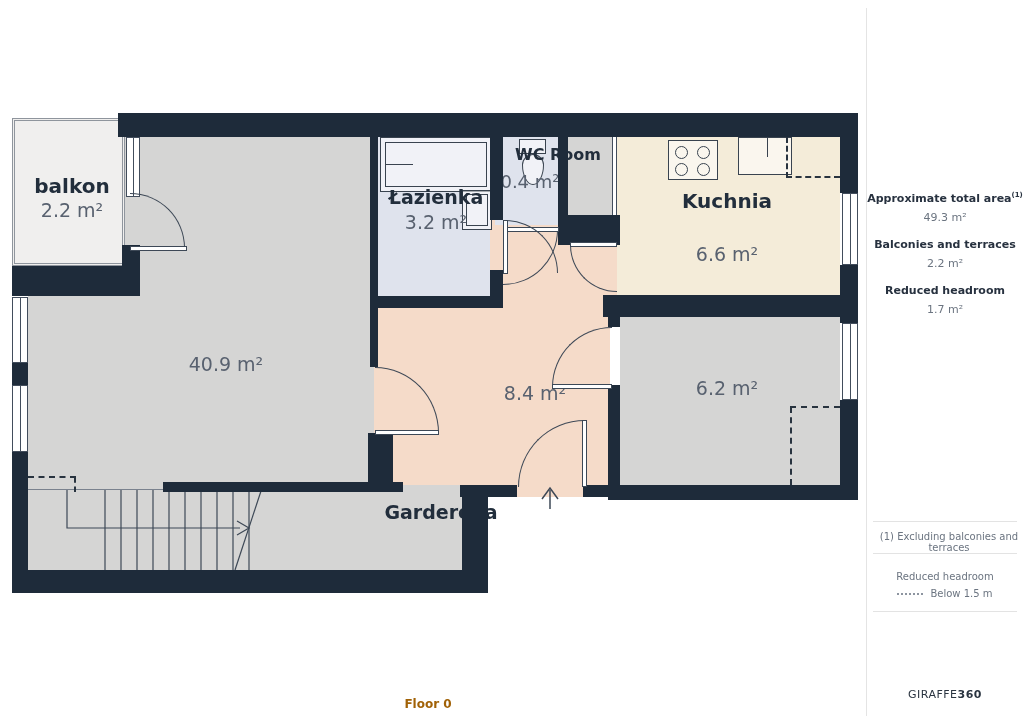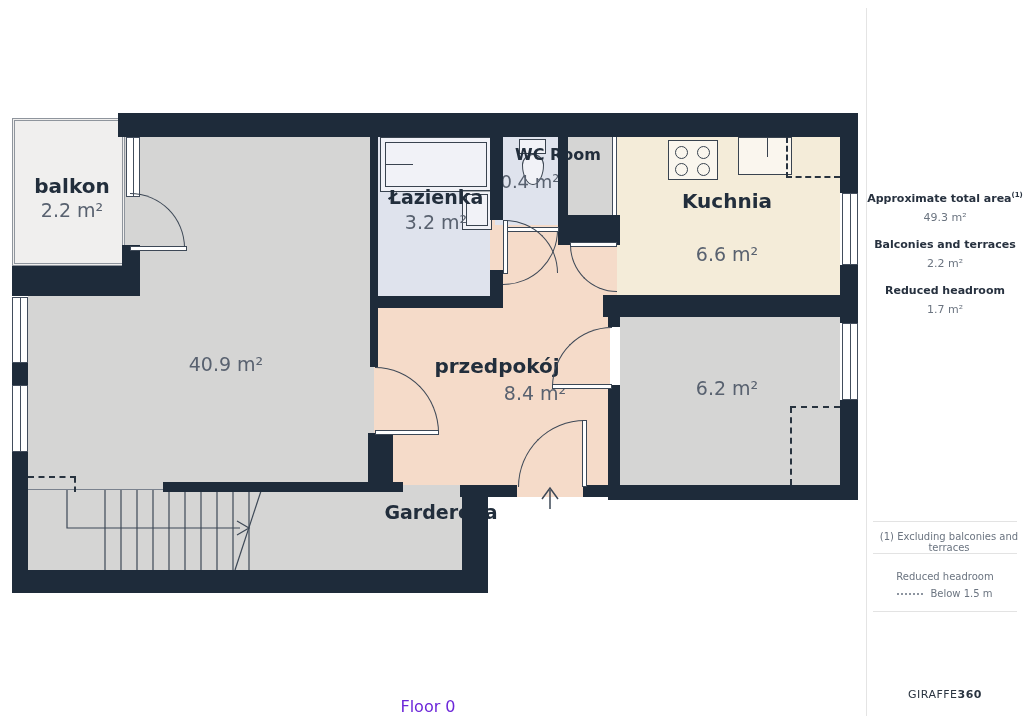--- a/index.html
+++ b/index.html
@@ -17,21 +17,21 @@
   .arc.sw{border-bottom:1.4px solid #3d4856;border-left:1.4px solid #3d4856;border-bottom-left-radius:100% 100%;}
   .arc.nw{border-top:1.4px solid #3d4856;border-left:1.4px solid #3d4856;border-top-left-radius:100% 100%;}
   .leaf{position:absolute;background:#fff;border:1px solid #3d4856;box-sizing:border-box;}
   .dash-t{position:absolute;border-top:2px dashed #28333f;}
   .dash-l{position:absolute;border-left:2px dashed #28333f;}
   .fix{position:absolute;border:1.2px solid #39434f;background:rgba(255,255,255,.55);box-sizing:border-box;}
   .fix .inner{position:absolute;border:1px solid #39434f;}
   .burner{position:absolute;width:13px;height:13px;border:1.2px solid #39434f;border-radius:50%;box-sizing:border-box;}
   .rname{position:absolute;transform:translateX(-50%);white-space:nowrap;font-weight:700;font-size:20px;color:#222e3c;}
   .rarea{position:absolute;transform:translateX(-50%);white-space:nowrap;font-weight:400;font-size:19px;color:#58616f;}
-  .floorlabel{position:absolute;transform:translateX(-50%);font-weight:400;font-size:16px;color:#6d28d9;}
+  .floorlabel{position:absolute;transform:translateX(-50%);font-weight:700;font-size:12px;color:#a16207;}
   
   .sidebar{position:absolute;left:866px;top:0;width:158px;height:724px;}
   .vdiv{position:absolute;left:0;top:8px;width:1px;height:708px;background:#e4e4e4;}
   .hdiv{position:absolute;left:7px;width:144px;height:1px;background:#e3e3e3;}
   .stats{position:absolute;left:0;top:191px;width:158px;display:flex;flex-direction:column;align-items:center;text-align:center;}
   .stat-label{font-size:11px;font-weight:700;color:#27313f;margin:0 0 6px 0;}
   .stat-label sup{font-size:7px;}
   .stat-value{font-size:11px;color:#6b7480;margin:0 0 14px 0;}
   .footnote{position:absolute;left:0;top:531px;width:166px;text-align:center;font-size:10px;color:#6b7480;}
   .legend-title{position:absolute;left:0;top:571px;width:158px;text-align:center;font-size:10px;color:#6b7480;}
@@ -106,21 +106,20 @@
 
   <div class="rname" style="left:72px;top:174px;">balkon</div>
   <div class="rarea" style="left:72px;top:199px;">2.2 m²</div>
   <div class="rarea" style="left:226px;top:353px;">40.9 m²</div>
   <div class="rname" style="left:436px;top:186px;font-size:19px;">Łazienka</div>
   <div class="rarea" style="left:436px;top:211px;">3.2 m²</div>
   <div class="rname" style="left:558px;top:145px;font-size:16px;">WC Room</div>
   <div class="rarea" style="left:530px;top:171px;font-size:18px;">0.4 m²</div>
   <div class="rname" style="left:727px;top:189px;">Kuchnia</div>
   <div class="rarea" style="left:727px;top:215px;margin-top:28px;">6.6 m²</div>
-  <div class="rname" style="left:497px;top:354px;">przedpokój</div>
   <div class="rarea" style="left:497px;top:382px;margin-left:38px;">8.4 m²</div>
   <div class="rarea" style="left:727px;top:377px;">6.2 m²</div>
   <div class="rname" style="left:441px;top:501px;font-size:19px;">Garderoba</div>
 
   <div class="wall" style="left:118px;top:113px;width:740px;height:24px;"></div>
   <div class="wall" style="left:122px;top:245px;width:18px;height:25px;"></div>
   <div class="wall" style="left:12px;top:266px;width:128px;height:30px;"></div>
   <div class="wall" style="left:12px;top:363px;width:16px;height:22px;"></div>
   <div class="wall" style="left:12px;top:452px;width:16px;height:141px;"></div>
   <div class="wall" style="left:12px;top:570px;width:476px;height:23px;"></div>

